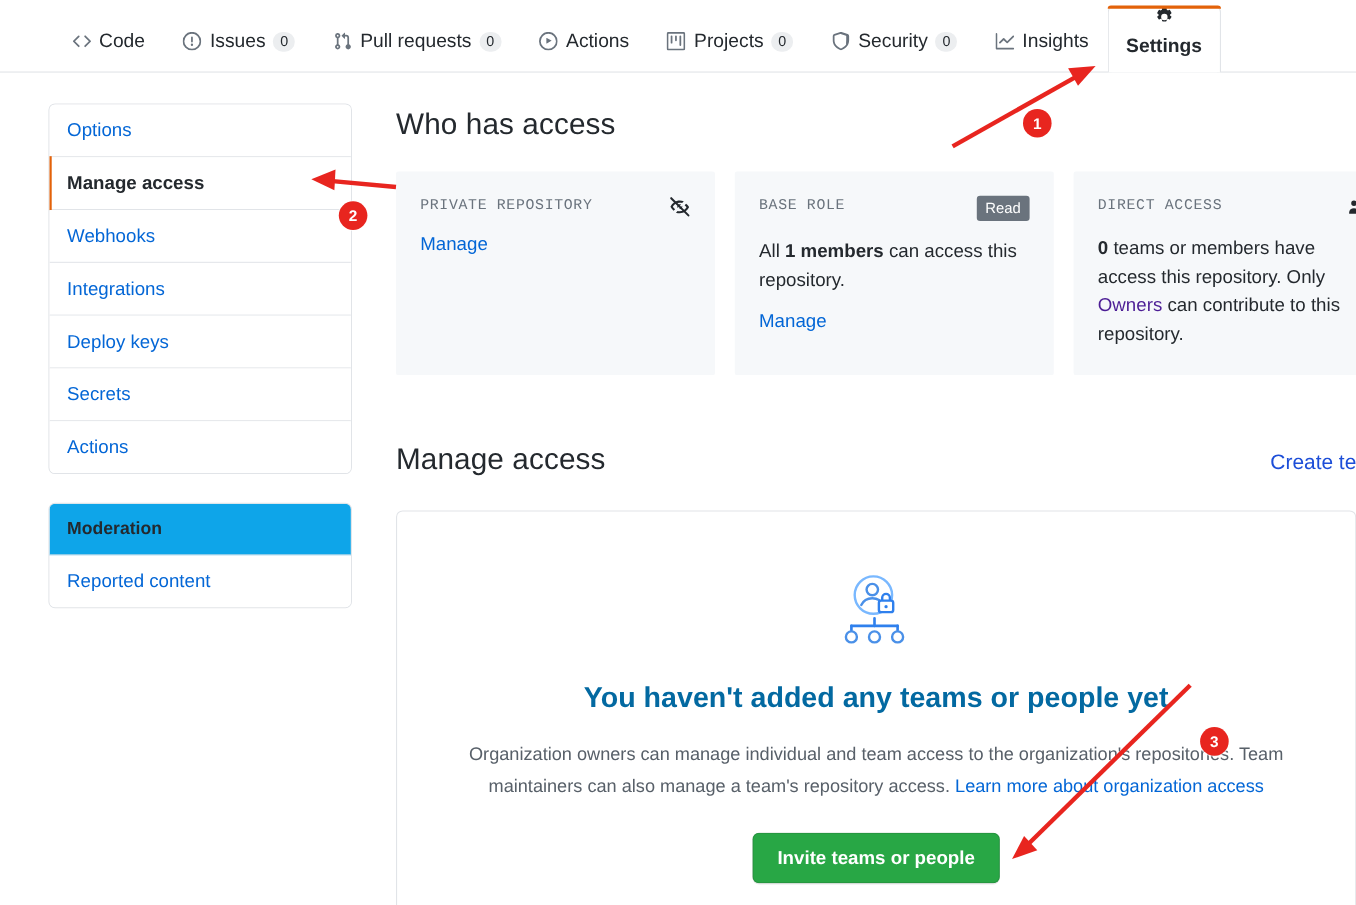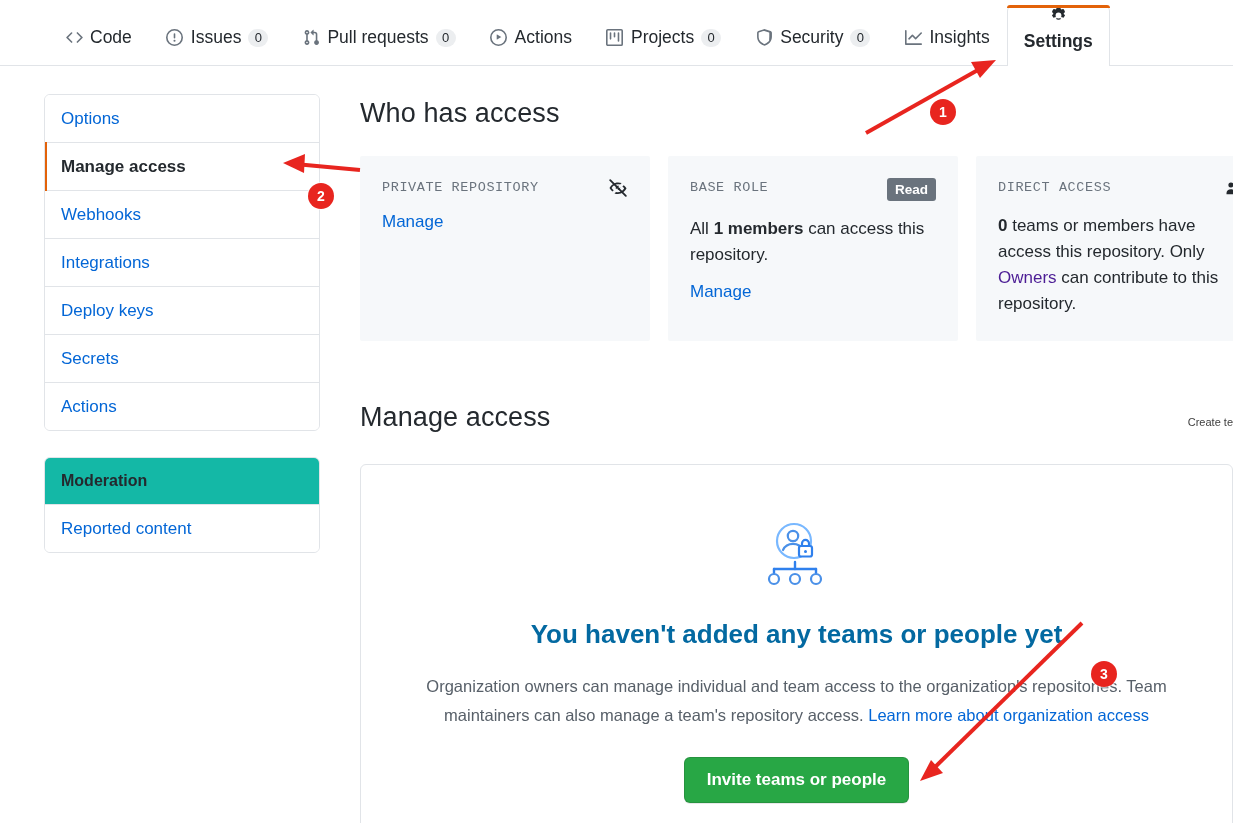--- a/index.html
+++ b/index.html
@@ -65,21 +65,21 @@
   .menu-item:last-child { border-bottom: none; }
   .menu-item.active {
     color: #24292e; font-weight: 600;
   }
   .menu-item.active::before {
     content: ""; position: absolute; left: -1px; top: -1px; bottom: -1px;
     width: 3px; background: #e36209;
   }
   .menu-header {
     padding: 12px 16px; font-size: 16px; font-weight: 600; color: #24292e;
-    background: #14b8a6; border-bottom: 1px solid #e1e4e8; line-height: 22px;
+    background: #0ea5e9; border-bottom: 1px solid #e1e4e8; line-height: 22px;
   }
   .menu.spaced { margin-top: 26px; }
 
   .content { position: absolute; left: 360px; top: 94px; width: 900px; }
 
   h2.section-title {
     font-size: 27px; font-weight: 400; color: #24292e; line-height: 38px;
     letter-spacing: 0.1px;
   }
 
@@ -96,31 +96,31 @@
     font-size: 13.5px; letter-spacing: 0.6px; color: #6a737d;
     text-transform: uppercase; padding-top: 2px;
   }
   .card-body {
     margin-top: 15px; font-size: 17px; line-height: 26px; color: #24292e;
   }
   .card-body b { font-weight: 700; }
   .card-link { color: #4c1d95; }
   .manage-link { display: inline-block; margin-top: 14px; color: #0366d6; font-size: 17px; }
   .badge-read {
-    background: #6a737d; color: #fff; font-size: 13.5px; font-weight: 700;
+    background: #6a737d; color: #fff; font-size: 13.5px; font-weight: 400;
     padding: 2px 8px; border-radius: 3px; line-height: 19px;
   }
   .icon-dark { color: #24292e; display: inline-flex; }
 
   
   .manage-head {
     margin-top: 57px; display: flex; align-items: baseline;
     justify-content: space-between; width: 873px;
   }
-  .create-team { color: #404040; font-size: 11px; white-space: nowrap; }
+  .create-team { color: #1d4ed8; font-size: 19px; white-space: nowrap; }
 
   .panel {
     margin-top: 28px; width: 873px; height: 400px;
     border: 1px solid #e1e4e8; border-radius: 6px;
     background: #fff; padding-top: 54px; text-align: center;
   }
   .panel-illus { display: flex; justify-content: center; }
   .empty-title {
     margin-top: 26px; font-size: 26px; font-weight: 600; color: #0369a1;
   }

